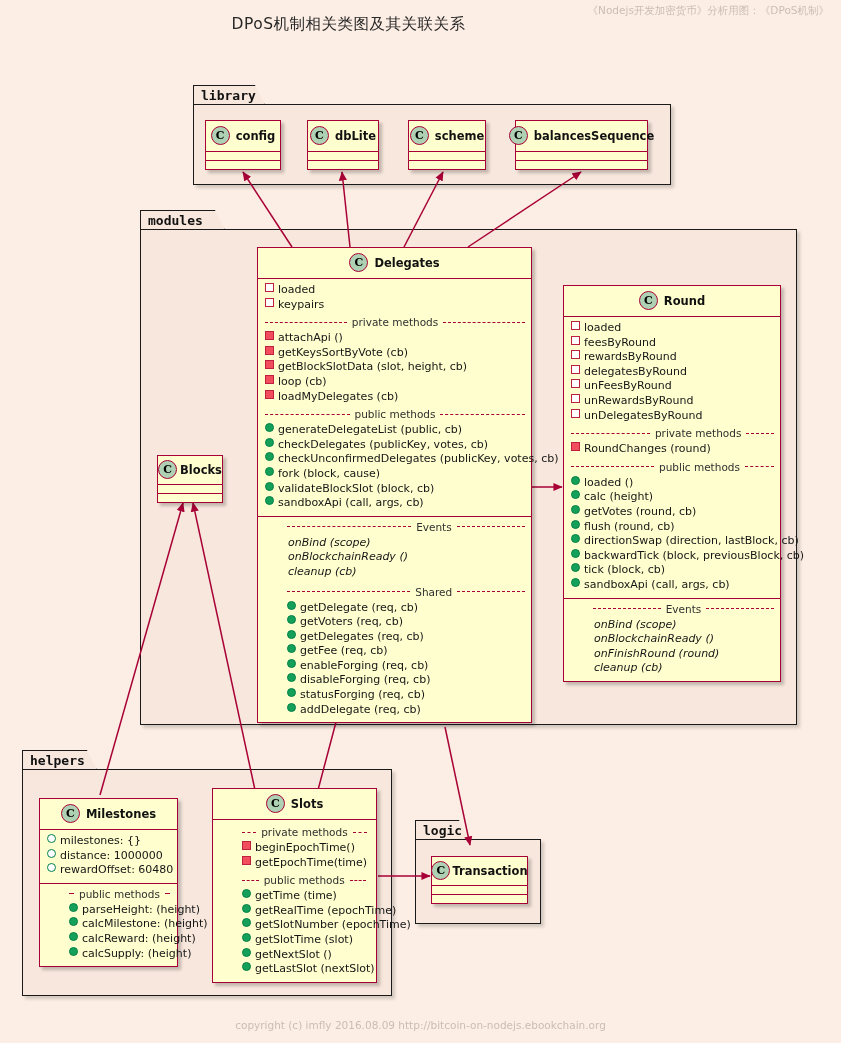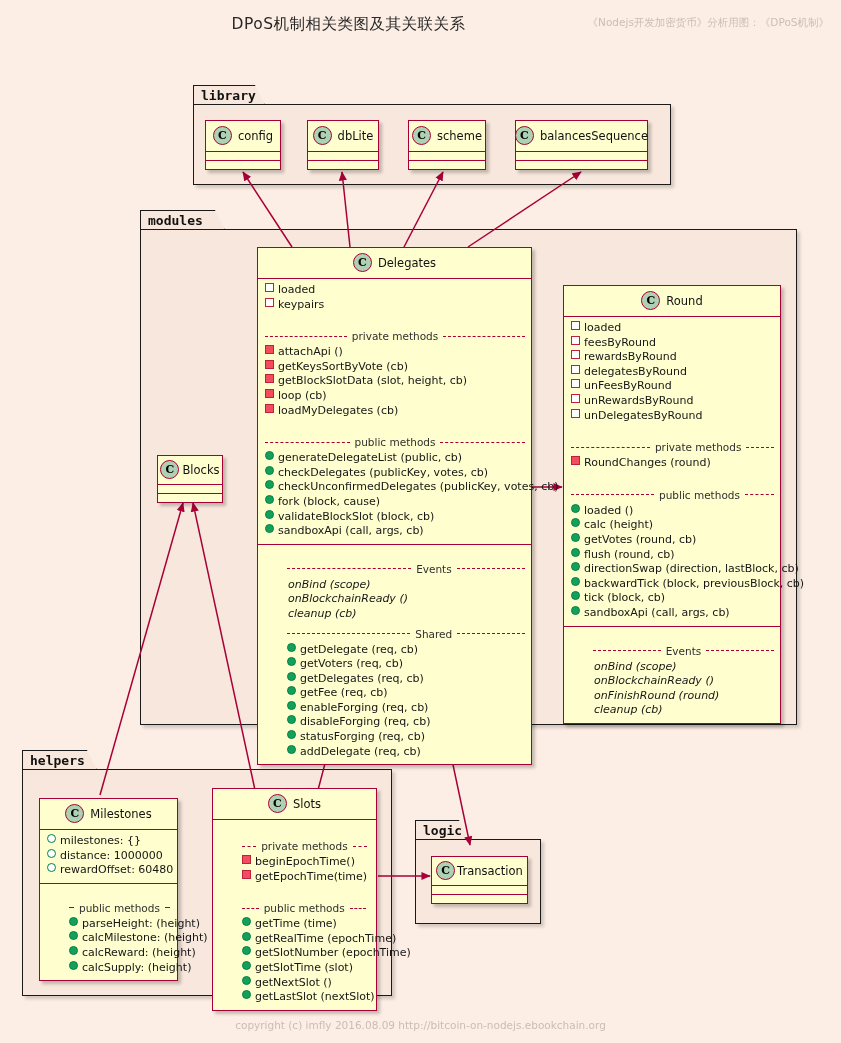--- a/index.html
+++ b/index.html
@@ -12,21 +12,21 @@
   }
   .canvas{position:absolute;left:0;top:0;width:841px;height:1043px;}
   svg.wires{position:absolute;left:0;top:0;width:841px;height:1043px;pointer-events:none;}
 
   
   .title{
     position:absolute;left:0;top:14px;width:697px;text-align:center;
     font-size:15.5px;color:#282828;letter-spacing:.5px;
   }
   .corner-note{
-    position:absolute;right:12px;top:16px;
+    position:absolute;right:12px;top:4px;
     font-size:10.5px;color:#CBBDB3;white-space:nowrap;
   }
   .footer{
     position:absolute;left:0;bottom:12px;width:841px;text-align:center;
     font-size:10.5px;color:#C9BDB4;
   }
 
   
   .pkg{position:absolute;box-sizing:border-box;}
   .pkg .pkg-body{
@@ -56,42 +56,42 @@
     font-size:11.5px;
   }
   .cls .cbadge{
     width:17px;height:17px;border-radius:50%;
     background:#ADD1B2;border:1.3px solid #A80036;
     display:inline-flex;align-items:center;justify-content:center;
     font-size:11px;font-weight:bold;color:#000;line-height:1;
     font-family:"DejaVu Serif","Liberation Serif",serif;
     flex:0 0 auto;
   }
-  .cls .cname{font-size:11.5px;color:#111;}
+  .cls .cname{font-size:11.5px;color:#111;font-weight:bold;}
   .cls .compartment{
     padding:4px 6px 5px 7px;border-bottom:1.4px solid #A80036;
   }
   .cls .compartment:last-child{border-bottom:none;padding-left:29px;}
   .cls .empty-comp{height:8px;padding:0;border-bottom:1.4px solid #A80036;}
   .cls .empty-comp:last-child{border-bottom:none;}
 
   .row{display:flex;align-items:baseline;gap:4px;line-height:14.6px;white-space:nowrap;text-align:right;}
   .row .txt{font-size:11px;color:#161616;}
   .row.plain{padding-left:0;}
   .row.plain .txt{padding-left:1px;font-style:italic;}
 
   .mk{width:7px;height:7px;flex:0 0 auto;position:relative;top:-1px;}
   .mk.sq-open{background:#FFFFFF;border:1.3px solid #C02040;}
   .mk.sq-fill{background:#F24D5C;border:1.3px solid #C02040;}
   .mk.ci-open{background:#FFFFFF;border:1.3px solid #038048;border-radius:50%;}
   .mk.ci-fill{background:#15A05A;border:1.3px solid #038048;border-radius:50%;}
 
   .sep{
     display:flex;align-items:center;gap:4px;
-    margin:18px 0 3px 0;color:#303030;font-size:10.5px;white-space:nowrap;
+    margin:4px 0 3px 0;color:#303030;font-size:10.5px;white-space:nowrap;
   }
   .sep .line{flex:1 1 auto;border-top:1.2px dashed #A80036;height:0;}
   .sep .sep-label{flex:0 0 auto;padding:0 1px;}
 </style>
 </head>
 <body>
 
 <div class="canvas">
 
   <div class="title">DPoS机制相关类图及其关联关系</div>

